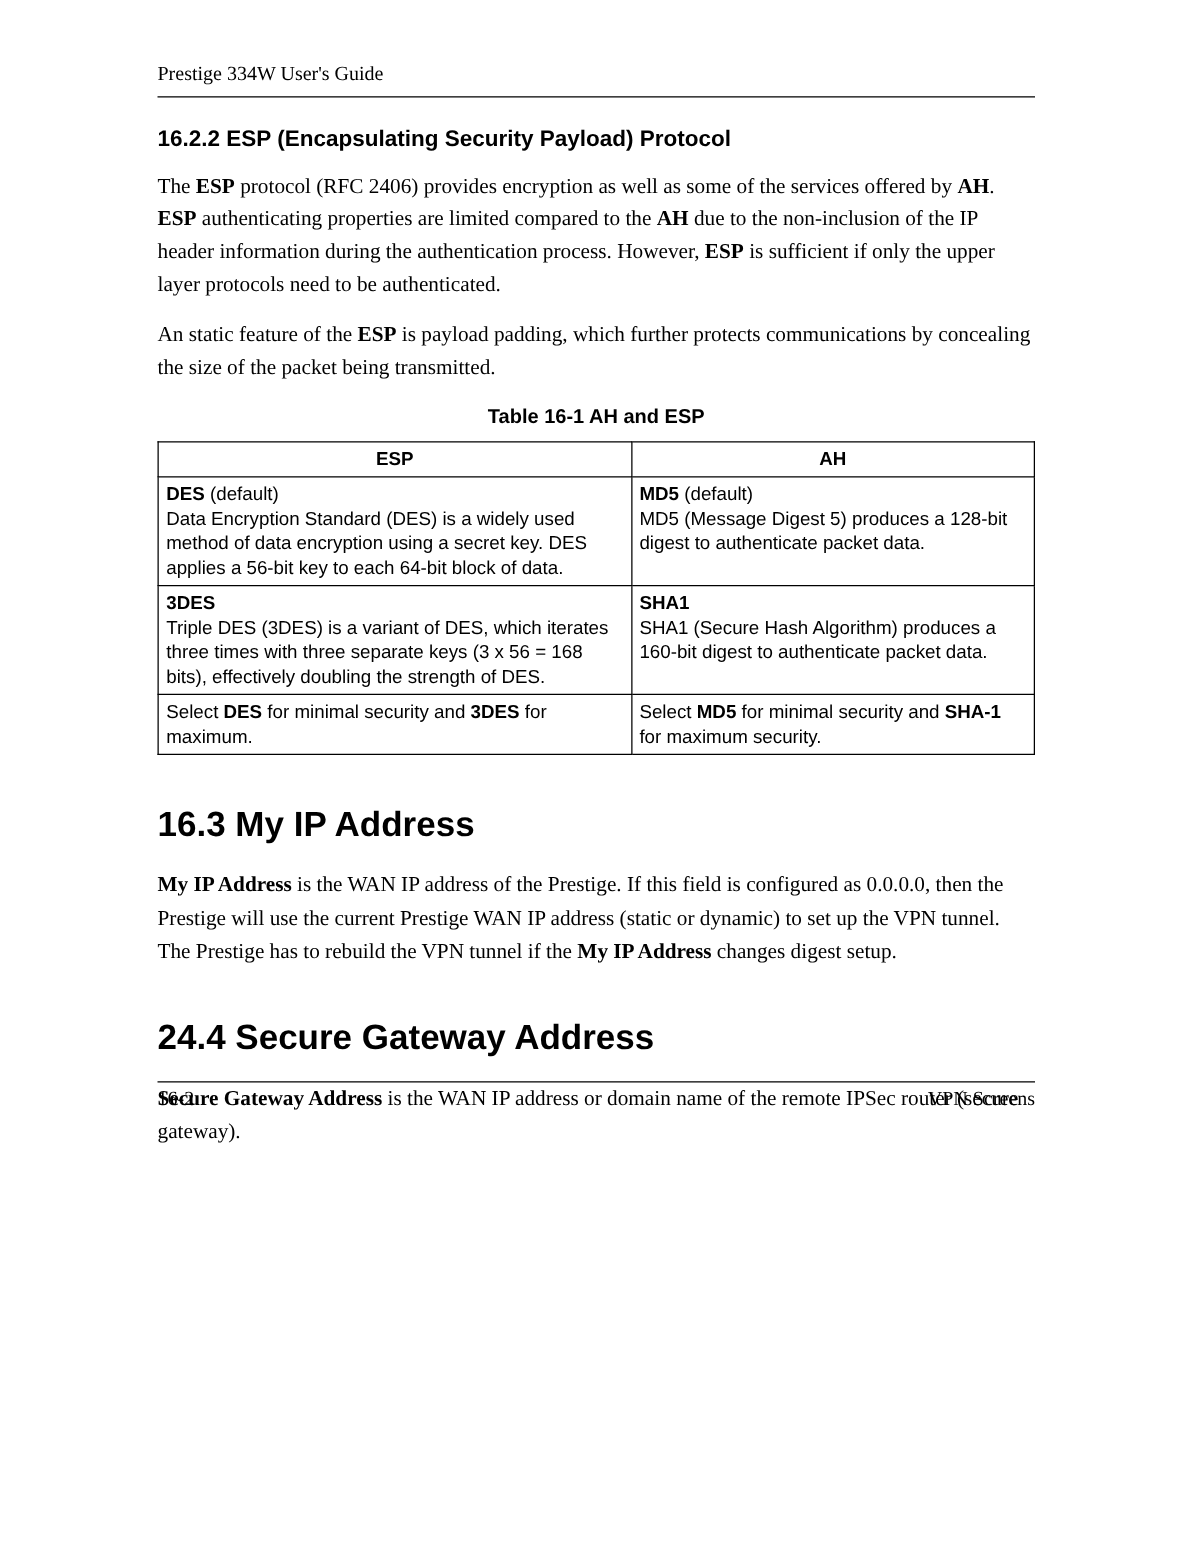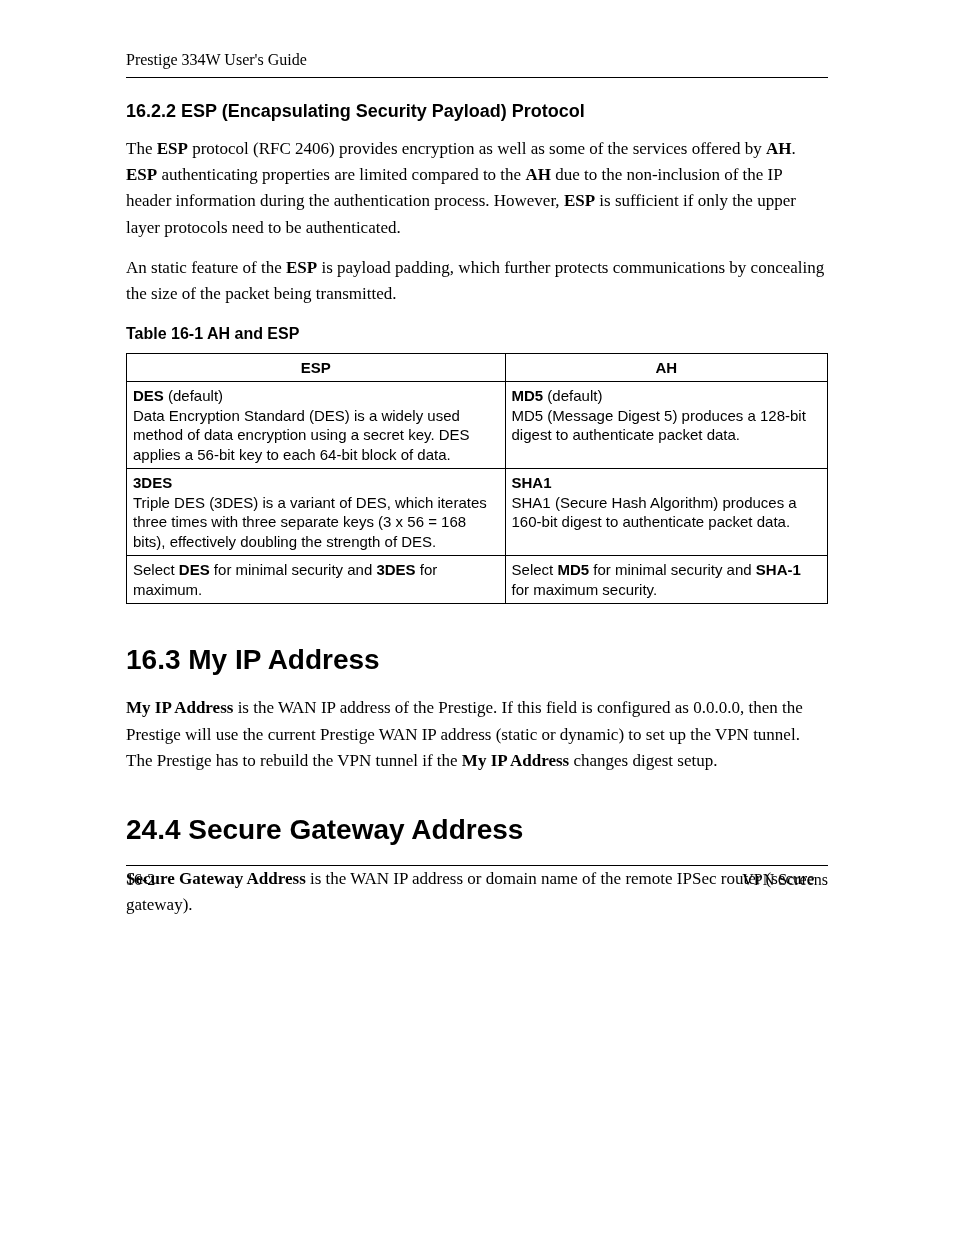--- a/index.html
+++ b/index.html
@@ -34,21 +34,21 @@
   .h2 {
     font-family: Arial, Helvetica, sans-serif;
     font-weight: bold;
     font-size: 28px;
     margin: 34px 0 14px 0;
   }
   p { margin: 0 0 14px 0; }
   .tbl-caption {
     font-family: Arial, Helvetica, sans-serif;
     font-weight: bold;
-    text-align: left;
+    text-align: center;
     font-size: 16px;
     margin: 10px 0 6px 0;
   }
   table.grid {
     border-collapse: collapse;
     width: 100%;
     font-family: Arial, Helvetica, sans-serif;
     font-size: 15px;
     line-height: 1.3;
   }

